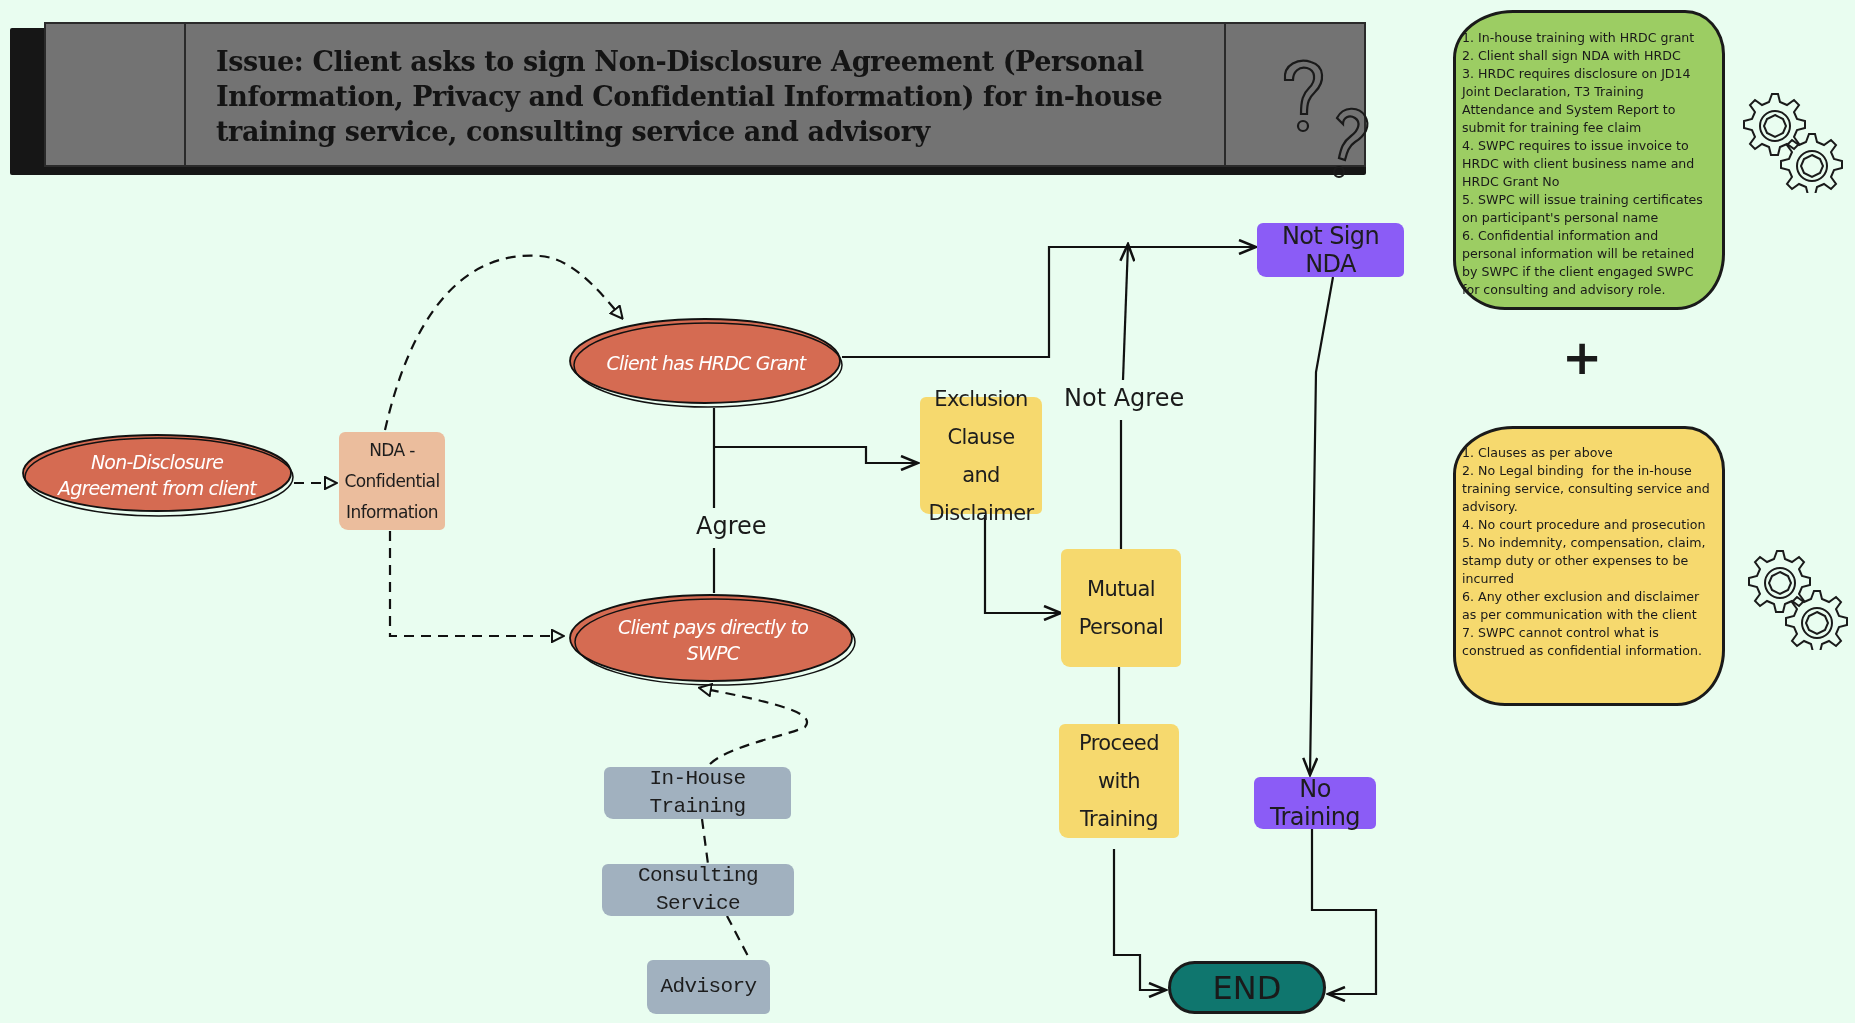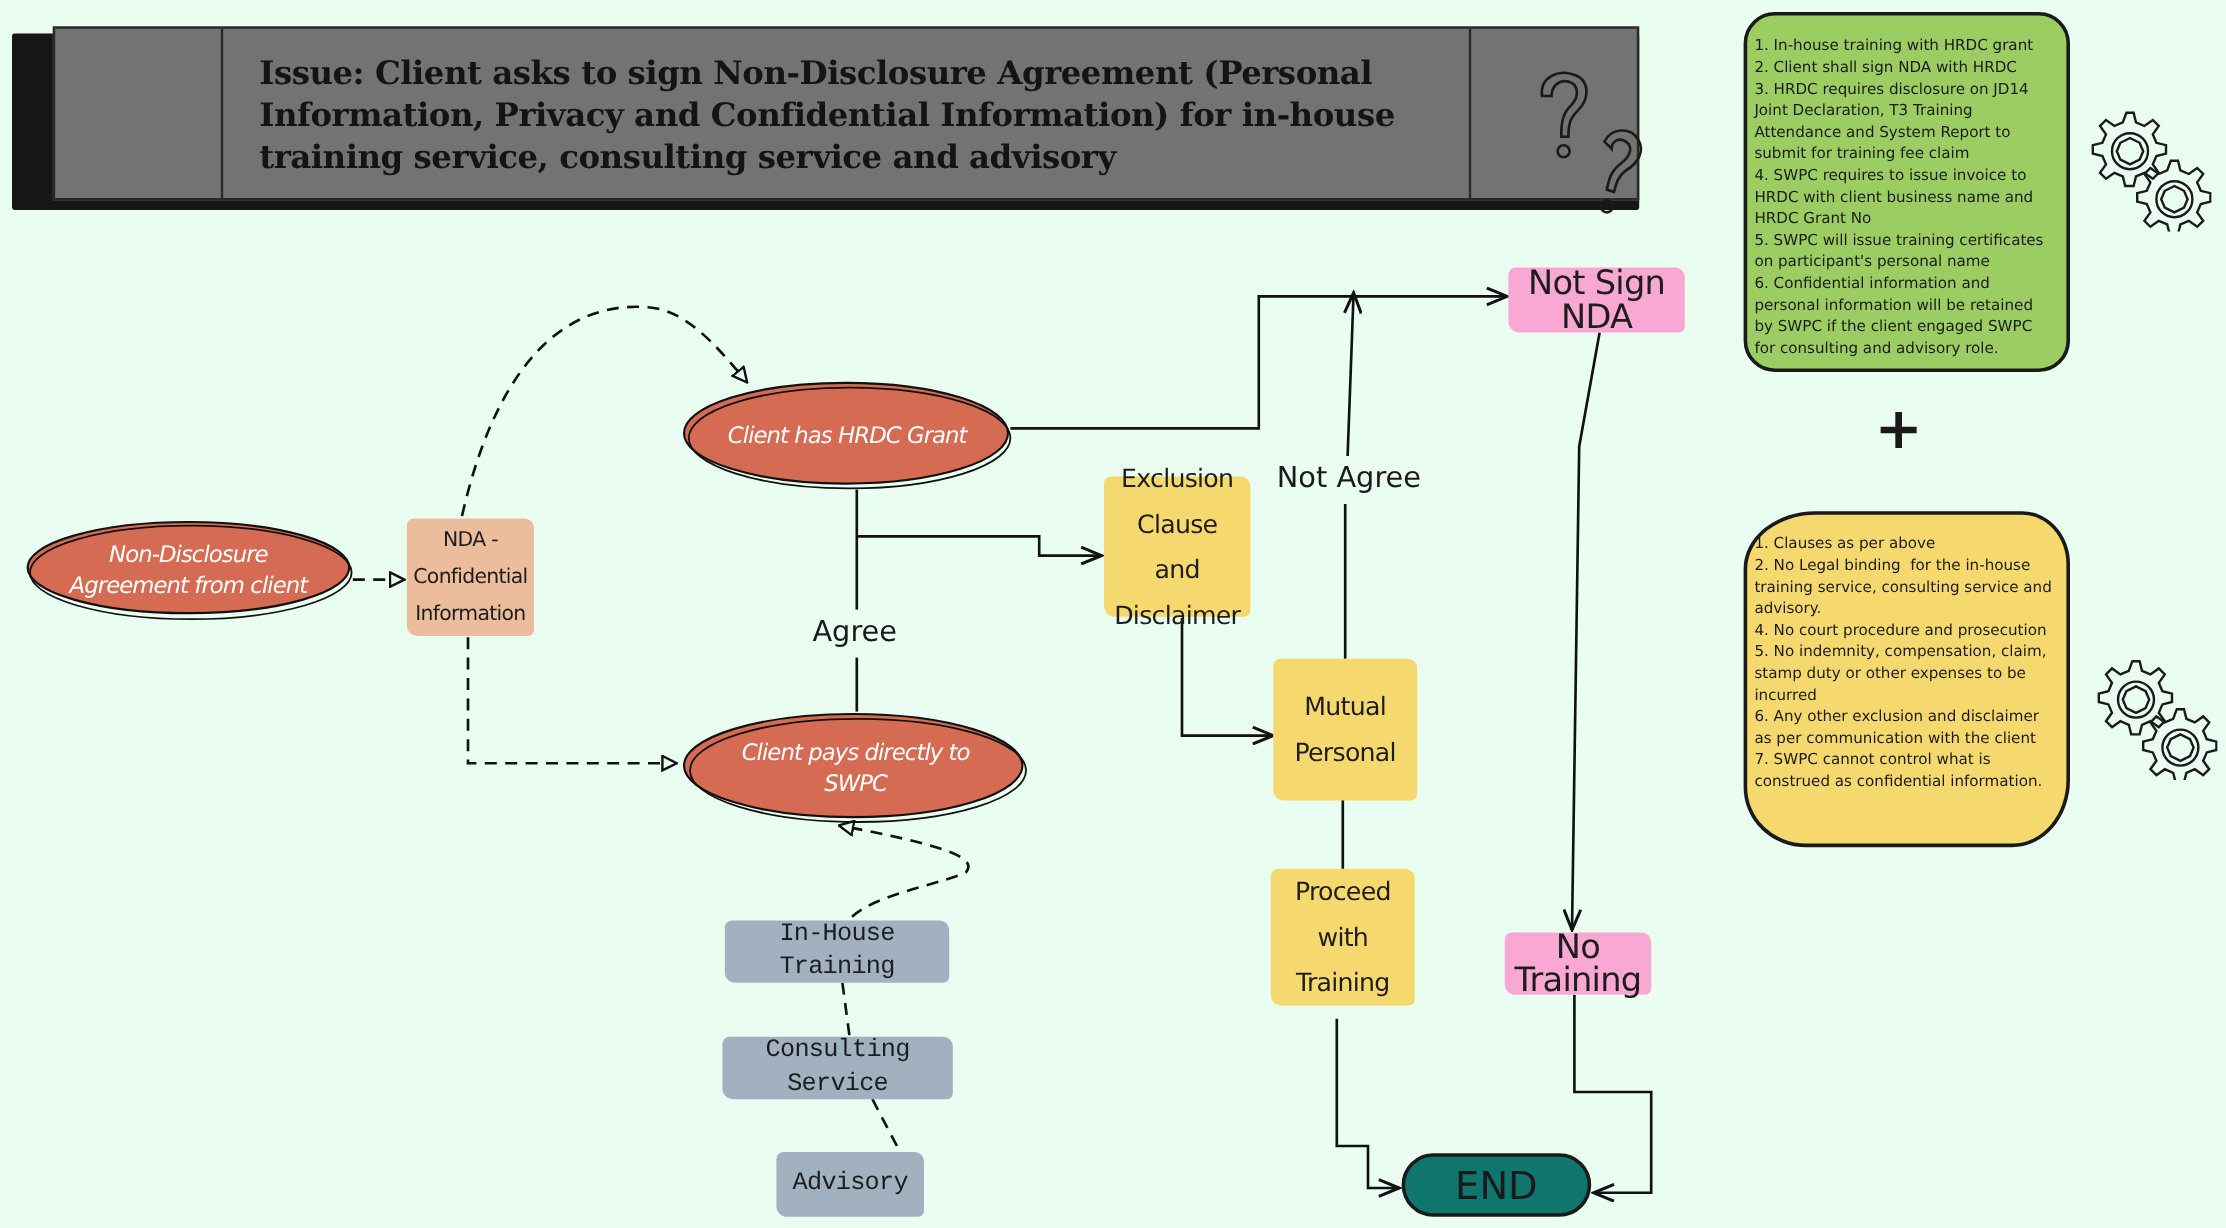--- a/index.html
+++ b/index.html
@@ -22,21 +22,21 @@
     letter-spacing:-0.4px;
   }
   .qmarks { position:absolute; left:1225px; top:28px; width:120px; height:130px; }
 
   
   .note {
     position:absolute; box-sizing:border-box; border:3px solid #1a1a1a; border-radius:60px 40px 48px 52px / 48px 44px 56px 50px;
     padding:16px 12px 10px 6px;
     font-family:"DejaVu Sans", sans-serif; font-size:12.6px; line-height:18px; color:#1a1a1a;
   }
-  .note-green { left:1453px; top:10px; width:272px; height:300px; background:#9ccd63;border-radius:26px; }
+  .note-green { left:1453px; top:10px; width:272px; height:300px; background:#9ccd63; }
   .note-yellow { left:1453px; top:426px; width:272px; height:280px; background:#f6d96e; padding-top:15px; }
   .note .line { display:block; white-space:pre-wrap; }
 
   .plus { position:absolute; left:1562px; top:332px; font-size:48px; font-weight:bold; line-height:50px; }
 
   .gears { position:absolute; width:105px; height:105px; }
 
   
   .ellipse { position:absolute; }
   .ellipse svg { position:absolute; left:0; top:0; width:100%; height:100%; overflow:visible; }
@@ -47,21 +47,21 @@
   }
 
   
   .box {
     position:absolute; box-sizing:border-box; display:flex; align-items:center; justify-content:center; text-align:center;
     font-family:"DejaVu Sans", sans-serif; color:#1d1d1d; border-radius:6px 8px 5px 9px;
     letter-spacing:-0.6px;
   }
   .box-peach { background:#ebbd9d; font-size:17px; line-height:31px; }
   .box-yellow { background:#f6d96e; font-size:21px; line-height:38px; }
-  .box-green { background:#f9a8d4; font-size:28px; line-height:28px; }
+  .box-green { background:#8b5cf6; font-size:24px; line-height:28px; }
   .box-gray { background:#a1b1bf; font-size:21px; line-height:28px;font-family:Liberation Mono, monospace; }
 
   .label { position:absolute; font-family:"DejaVu Sans", sans-serif; font-size:24px; background:#e9fdf0; padding:0 4px; color:#1a1a1a; }
 
   .end {
     position:absolute; left:1168px; top:961px; width:158px; height:53px; box-sizing:border-box;
     border:3px solid #1a1a1a; border-radius:28px; background:#0f766e;
     display:flex; align-items:center; justify-content:center; font-size:32px; color:#1a1a1a;
   }
 </style>
@@ -226,14 +226,14 @@
 </div>
 
 <div class="box box-gray" style="left:647px;top:960px;width:123px;height:54px;">
   <span>Advisory</span>
 </div>
 
 <div class="end">
   <span>END</span>
 </div>
 
-<div class="label" style="left:673px;top:512px;">Agree</div>
+<div class="label" style="left:692px;top:512px;">Agree</div>
 <div class="label" style="left:1060px;top:384px;">Not Agree</div>
 
 </body></html>

